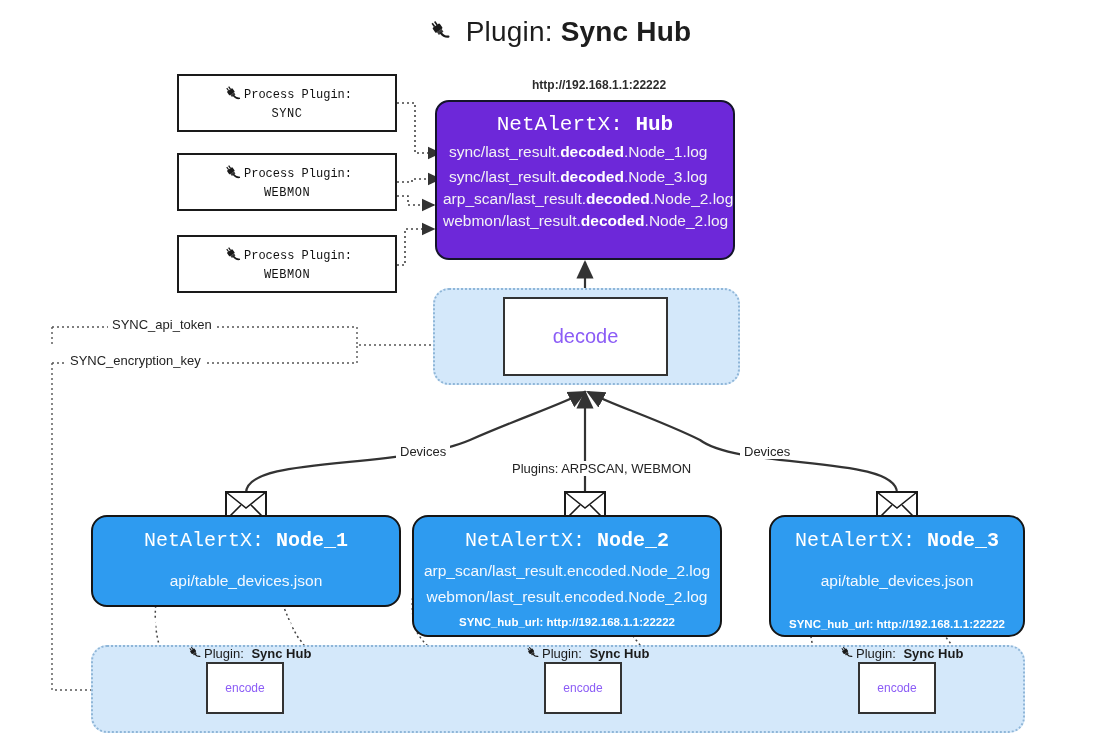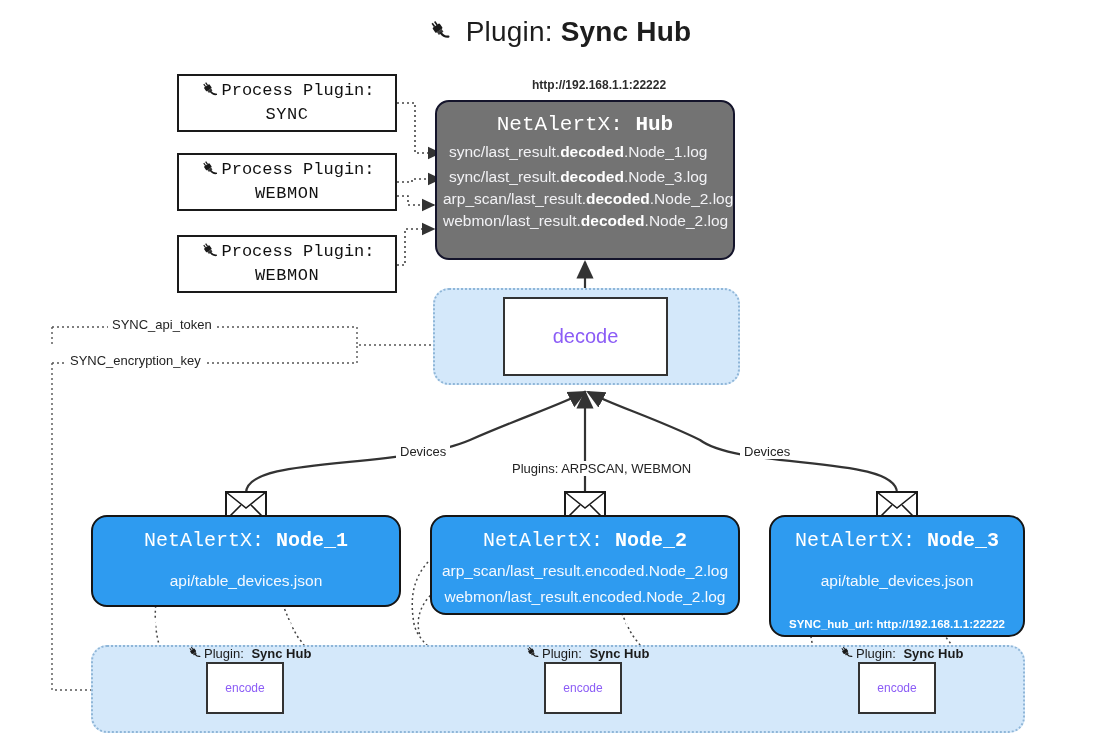--- a/index.html
+++ b/index.html
@@ -9,28 +9,28 @@
   svg.edges{position:absolute;left:0;top:0;width:1117px;height:754px;pointer-events:none;}
 
   
   .title{position:absolute;left:0;top:16px;width:1117px;text-align:center;
          font-size:28px;color:#1d1d1d;letter-spacing:.2px;}
   .title .tname{font-weight:bold;}
   .plugicon{display:inline-block;vertical-align:-3px;margin-right:6px;}
 
   
   .procbox{position:absolute;box-sizing:border-box;border:2px solid #1a1a1a;
-           background:#fff;font-family:"Liberation Mono",monospace;font-size:17px;
+           background:#fff;font-family:"Liberation Mono",monospace;font-size:12px;
            color:#111;display:flex;flex-direction:column;align-items:center;
            justify-content:center;line-height:1.35;}
   .procbox .l1{display:flex;align-items:center;gap:2px;white-space:nowrap;}
   .procbox .l2{letter-spacing:.5px;}
 
   
-  .hub{position:absolute;box-sizing:border-box;background:#737373;border:2px solid #14142b;
+  .hub{position:absolute;box-sizing:border-box;background:#6d28d9;border:2px solid #14142b;
        border-radius:14px;color:#ffffff;}
   .hub .hubtitle{font-family:"Liberation Mono",monospace;font-size:21px;text-align:center;
                  margin-top:11px;white-space:nowrap;}
   .hub .hubtitle b{font-weight:bold;}
   .hub .logline{font-size:15.5px;color:#f2f2f5;white-space:nowrap;margin-left:12px;
                 margin-top:7px;}
   .hub .logline b{font-weight:bold;color:#ffffff;}
   .hub .logline.wide{margin-left:6px;margin-top:4px;}
   .caption{position:absolute;font-size:12px;color:#2b2b2b;white-space:nowrap;}
 
@@ -230,21 +230,21 @@
   </div>
 
   <div class="node" style="left:91px;top:515px;width:310px;height:92px;">
     <div class="ntitle">
       <span>NetAlertX:</span> <b>Node_1</b>
     </div>
     <div class="nline" style="margin-top:20px;">api/table_devices.json</div>
     <div class="nurl" style="margin-top:28px;">SYNC_hub_url: http://192.168.1.1:22222</div>
   </div>
 
-  <div class="node" style="left:430px;top:515px;width:310px;height:100px;">
+  <div class="node" style="left:412px;top:515px;width:310px;height:122px;">
     <div class="ntitle">
       <span>NetAlertX:</span> <b>Node_2</b>
     </div>
     <div class="nline" style="margin-top:10px;">arp_scan/last_result.encoded.Node_2.log</div>
     <div class="nline" style="margin-top:8px;">webmon/last_result.encoded.Node_2.log</div>
     <div class="nurl" style="margin-top:10px;">SYNC_hub_url: http://192.168.1.1:22222</div>
   </div>
 
   <div class="node" style="left:769px;top:515px;width:256px;height:122px;">
     <div class="ntitle">

